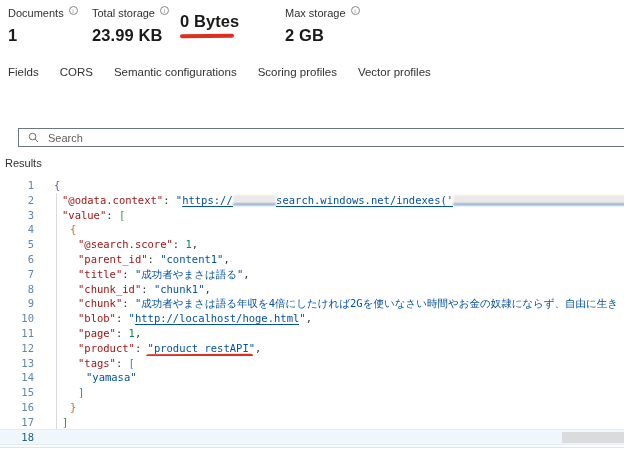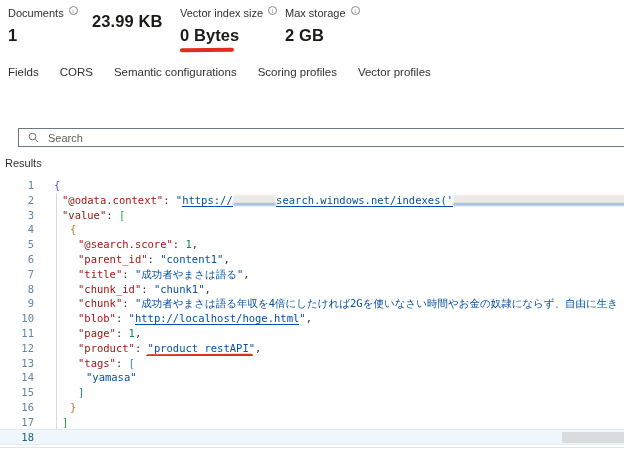--- a/index.html
+++ b/index.html
@@ -76,27 +76,27 @@
 
   <div class="stats" id="stats">
       <div class="stat s0">
         <div class="stat-label-row">
           <span>Documents</span>
           <span class="info-icon">i</span>
         </div>
         <div class="stat-value">1</div>
       </div>
       <div class="stat s1">
+        <div class="stat-label-row">
+          <span>Total storage</span>
+          <span class="info-icon">i</span>
+        </div>
         <div class="stat-value">23.99 KB</div>
       </div>
       <div class="stat s2">
-        <div class="stat-label-row">
-          <span>Vector index size</span>
-          <span class="info-icon">i</span>
-        </div>
         <div class="stat-value">0 Bytes</div>
         <div class="red-underline-stat" style="width: 54px;"></div>
       </div>
       <div class="stat s3">
         <div class="stat-label-row">
           <span>Max storage</span>
           <span class="info-icon">i</span>
         </div>
         <div class="stat-value">2 GB</div>
       </div>

